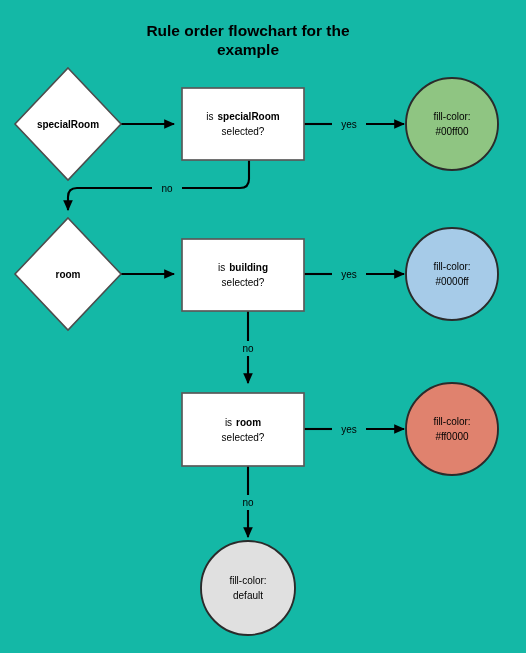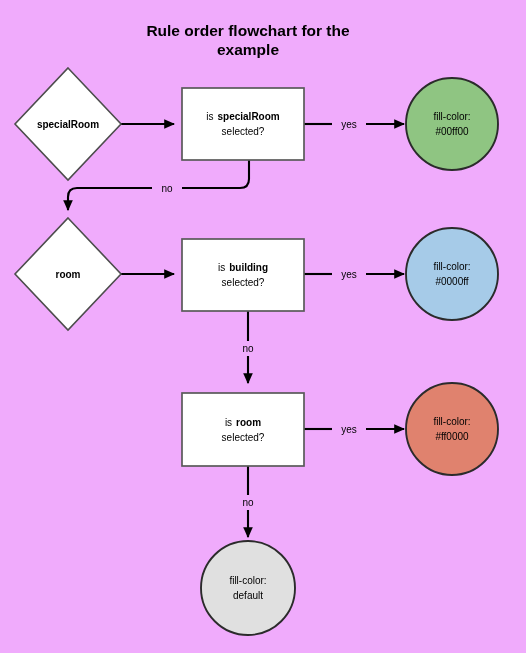--- a/index.html
+++ b/index.html
@@ -8,21 +8,21 @@
     padding: 0;
     background: #ffffff;
   }
   body {
     font-family: "Liberation Sans", sans-serif;
   }
   #canvas {
     position: relative;
     width: 526px;
     height: 653px;
-    background: #f0abfc;
+    background: #14b8a6;
     overflow: hidden;
   }
   #flow-svg {
     position: absolute;
     left: 0;
     top: 0;
     width: 526px;
     height: 653px;
   }
   .ttl {

